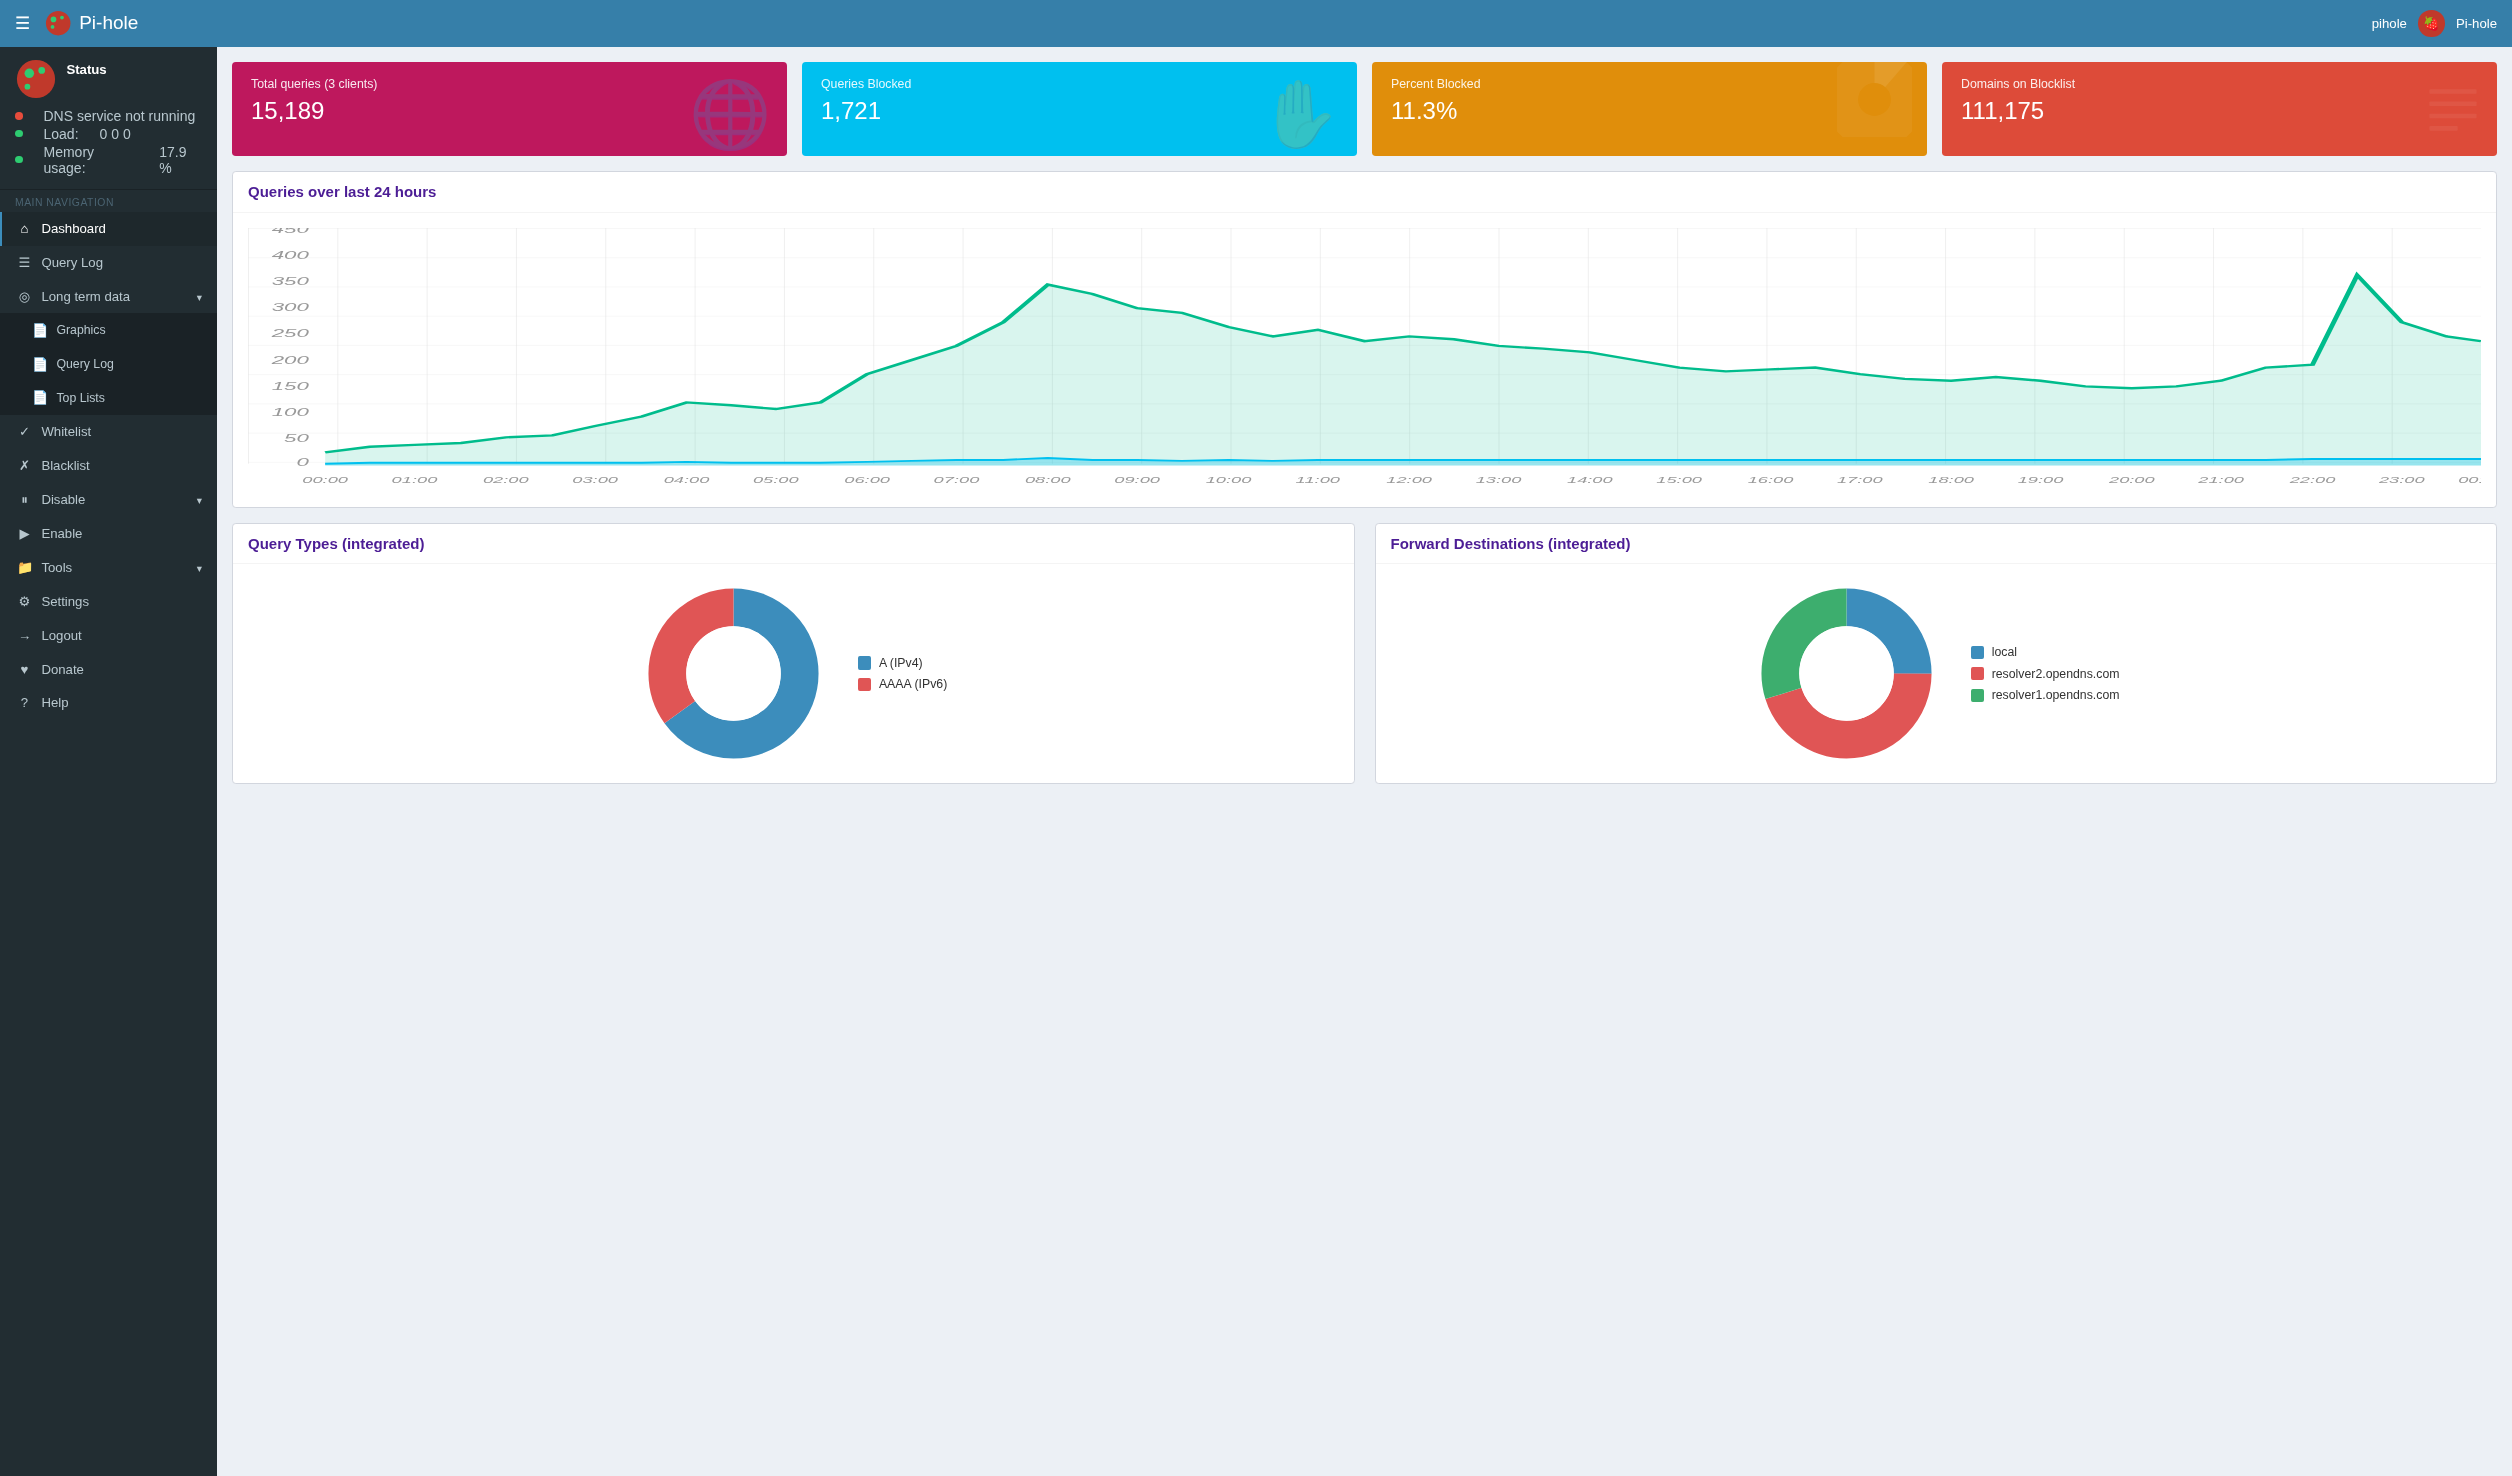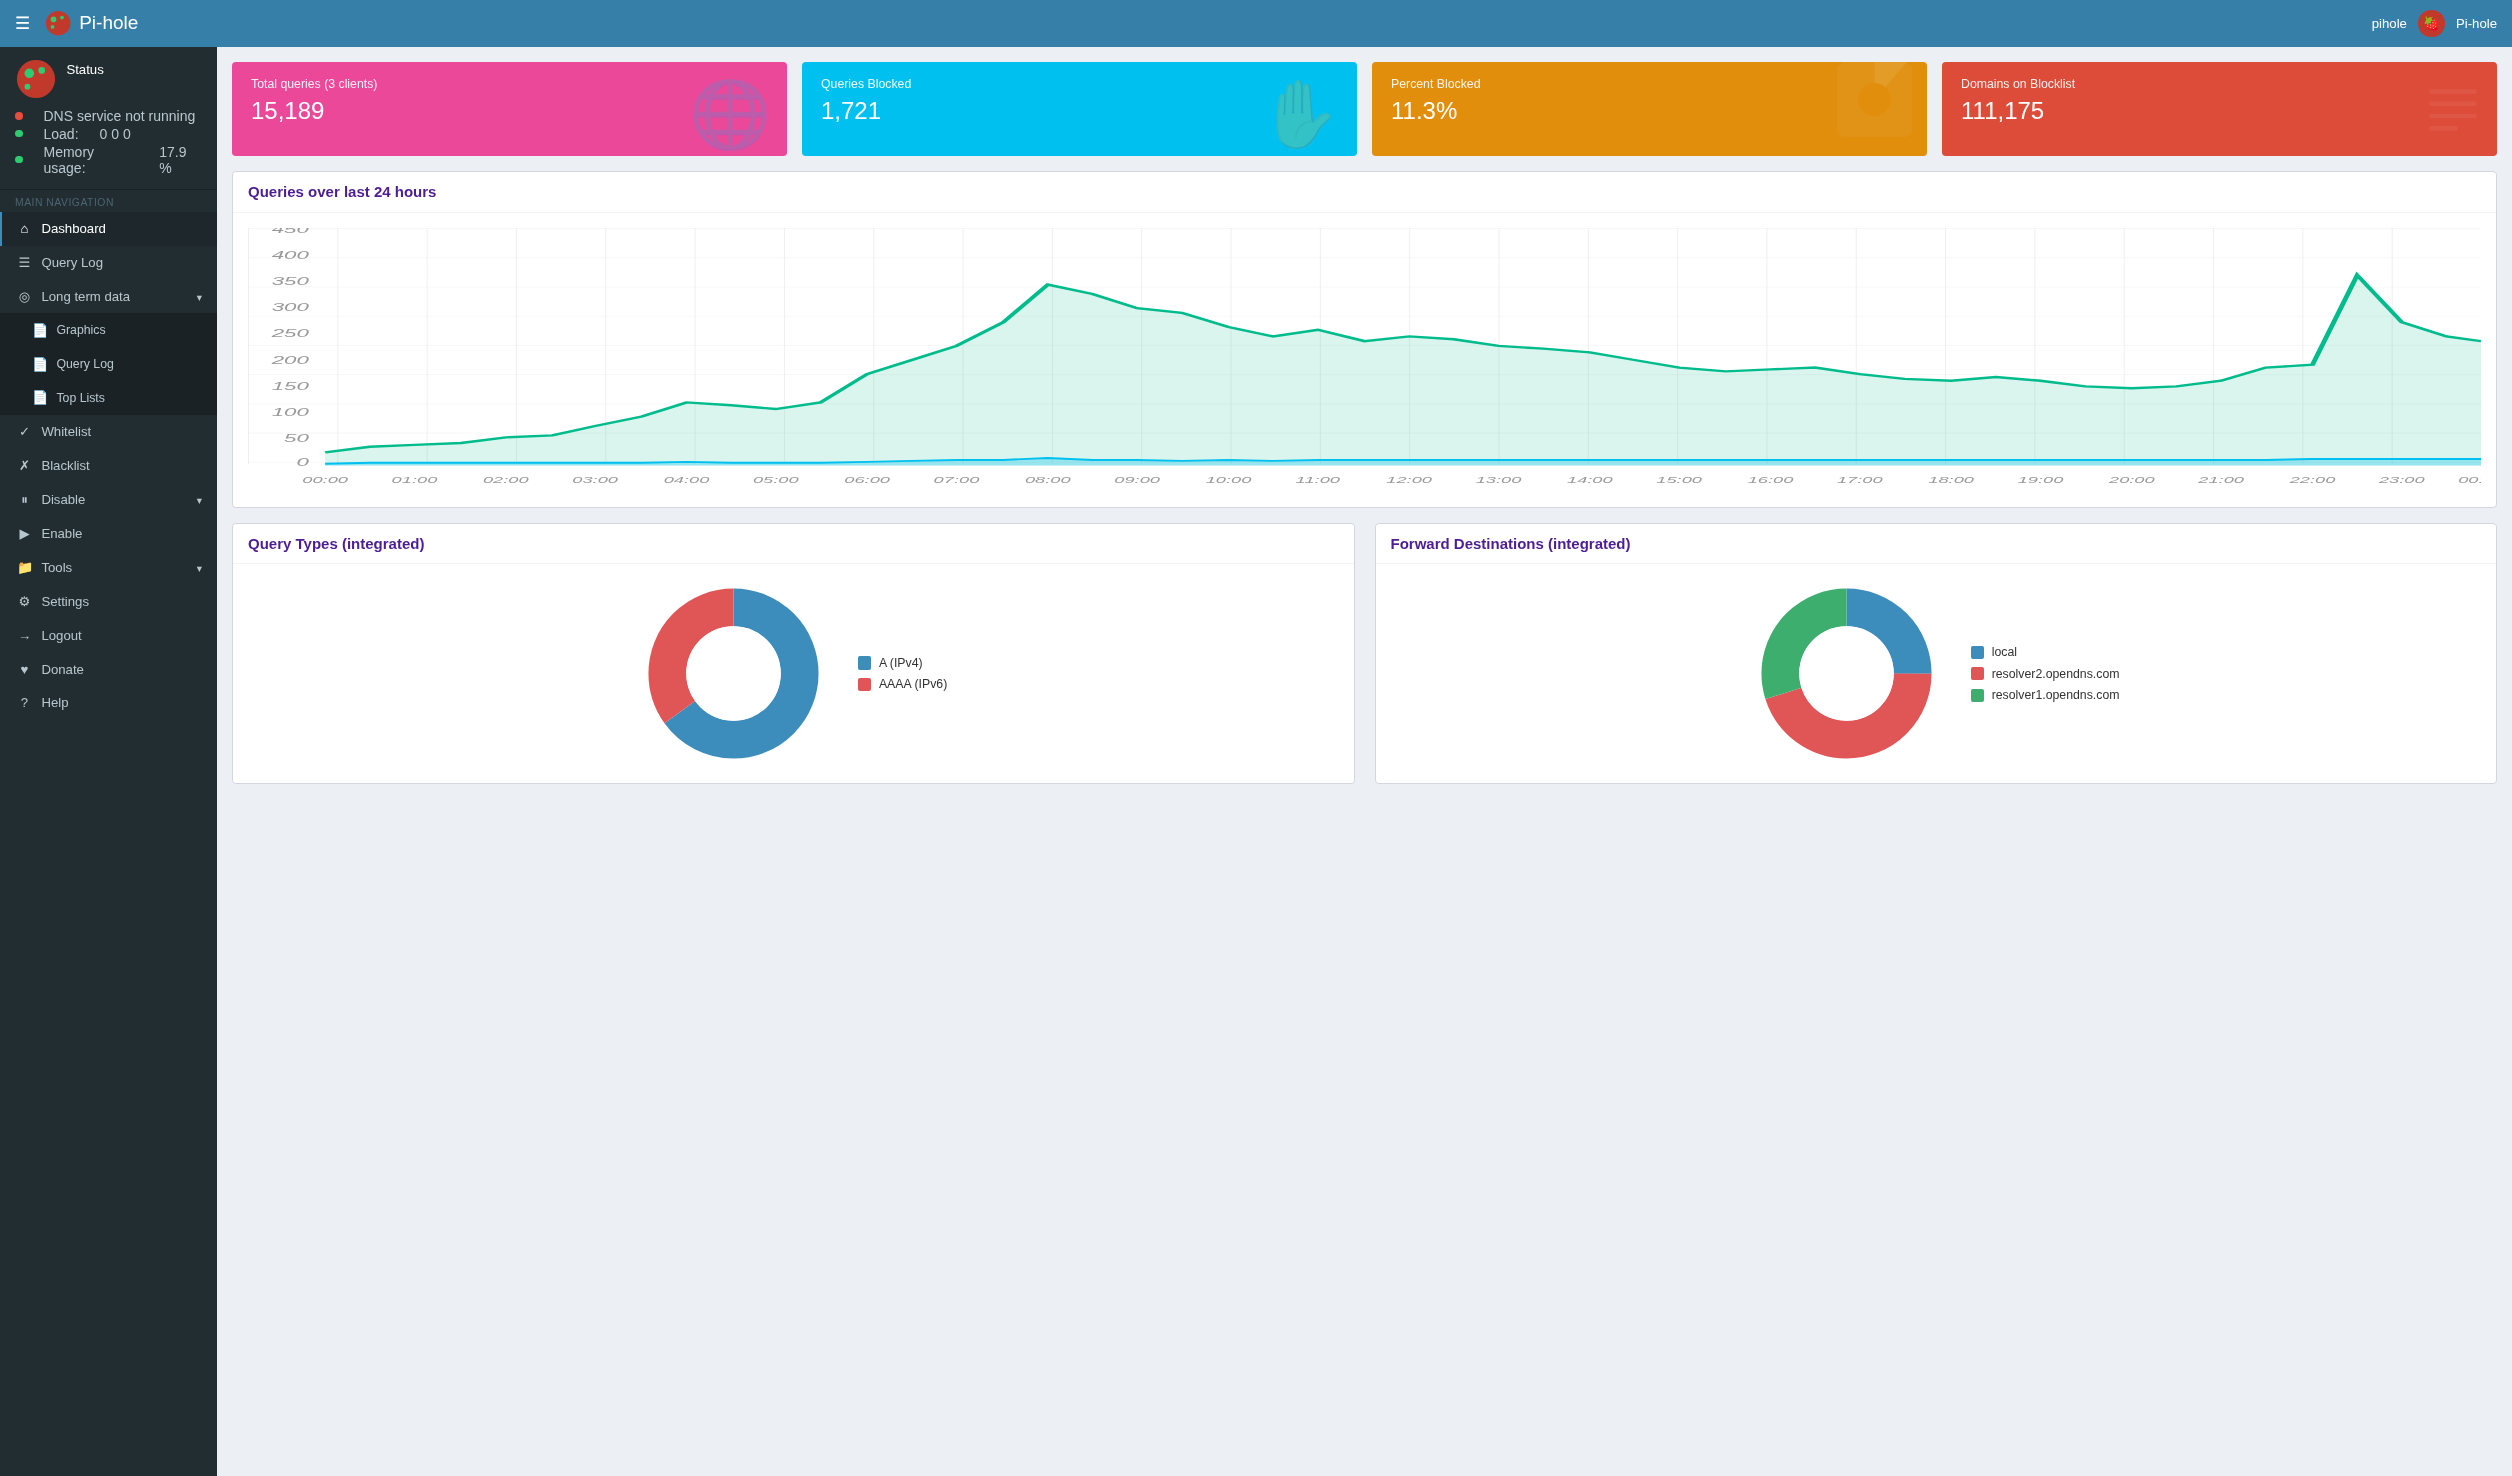--- a/index.html
+++ b/index.html
@@ -46,21 +46,21 @@
       flex-direction: column;
       overflow-y: auto;
       flex-shrink: 0;
     }
     .sidebar-status {
       padding: 11.3px 15px;
       border-bottom: 0.9px solid #1a2226;
     }
     .sidebar-status .status-title {
       color: #fff;
-      font-weight: 400;
+      font-weight: 700;
       font-size: 13.2px;
       margin-bottom: 19px;
     }
     .status-item { display: flex; align-items: center; gap: 21px; font-size: 14px; margin-bottom: 1.9px; }
     .dot { width: 7.5px; height: 7.5px; border-radius: 50%; display: inline-block; flex-shrink: 0; }
     .dot-red { background: #e74c3c; }
     .dot-green { background: #2ecc71; }
 
     .status-logo { display: flex; align-items: center; gap: 9.4px; margin-bottom: 7.5px; }
 
@@ -106,21 +106,21 @@
     .stat-card {
       border-radius: 3.8px;
       padding: 15px 19px;
       color: white;
       display: flex;
       flex-direction: column;
       position: relative;
       overflow: hidden;
       min-height: 94px;
     }
-    .stat-card.green { background: #ec4899; }
+    .stat-card.green { background: #be185d; }
     .stat-card.blue { background: #00c0ef; }
     .stat-card.orange { background: #e08e0b; }
     .stat-card.red { background: #dd4b39; }
 
     .stat-card .card-label { font-size: 12.3px; opacity: 0.9; margin-bottom: 5.7px; }
     .stat-card .card-value { font-size: 24px; font-weight: 300; }
     .stat-card .card-icon {
       position: absolute;
       right: 15px;
       bottom: 9.4px;

